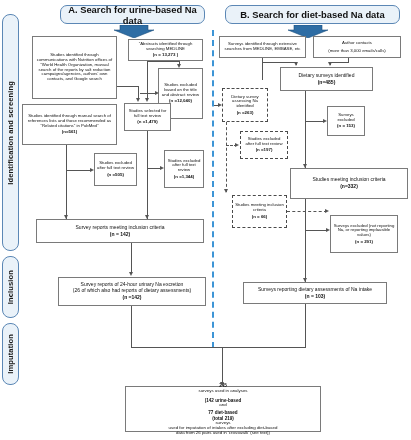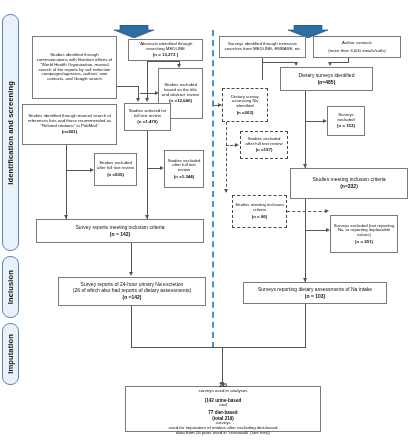--- a/index.html
+++ b/index.html
@@ -144,20 +144,26 @@
   <div class="stage" id="stage-screening">
     <span>Identification and screening</span>
   </div>
   <div class="stage" id="stage-inclusion">
     <span>Inclusion</span>
   </div>
   <div class="stage" id="stage-imputation">
     <span>Imputation</span>
   </div>
 
+  <div class="banner" id="banner-a">
+    <span>A. Search for urine-based Na data</span>
+  </div>
+  <div class="banner" id="banner-b">
+    <span>B. Search for diet-based Na data</span>
+  </div>
 
   <svg class="fat-arrow" id="fat-arrow-a" width="40" height="13" viewBox="0 0 40 13">
     <polygon points="6,0 34,0 34,5 40,5 20,13 0,5 6,5" fill="#2e6da4" stroke="#1d4f7c" stroke-width="0.6"></polygon>
   </svg>
   <svg class="fat-arrow" id="fat-arrow-b" width="40" height="13" viewBox="0 0 40 13">
     <polygon points="6,0 34,0 34,5 40,5 20,13 0,5 6,5" fill="#2e6da4" stroke="#1d4f7c" stroke-width="0.6"></polygon>
   </svg>
 
   <div id="divider"></div>
 

